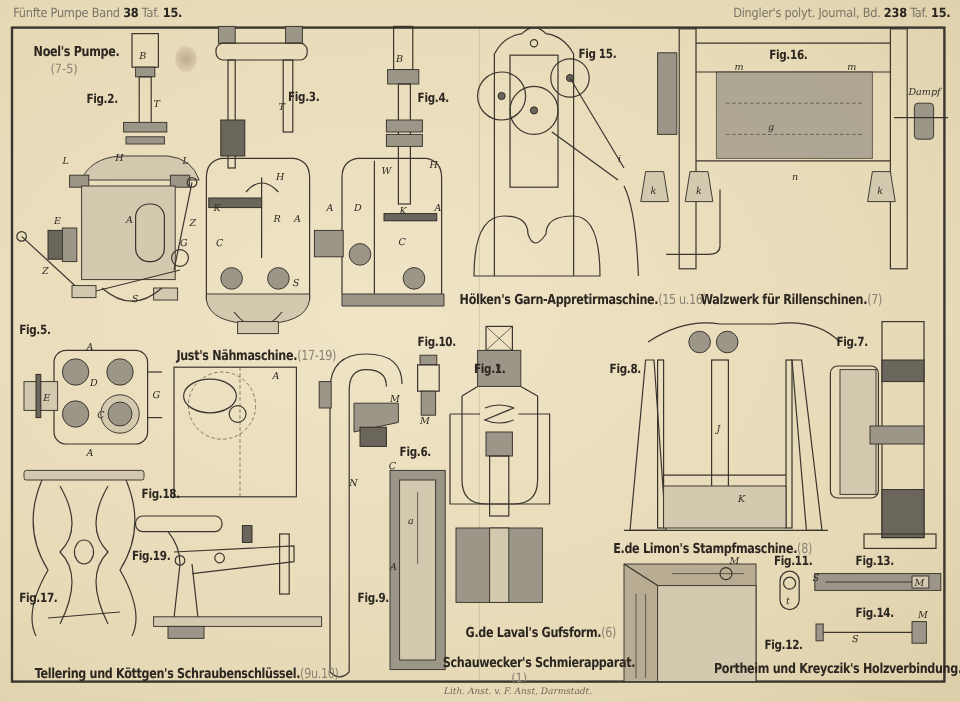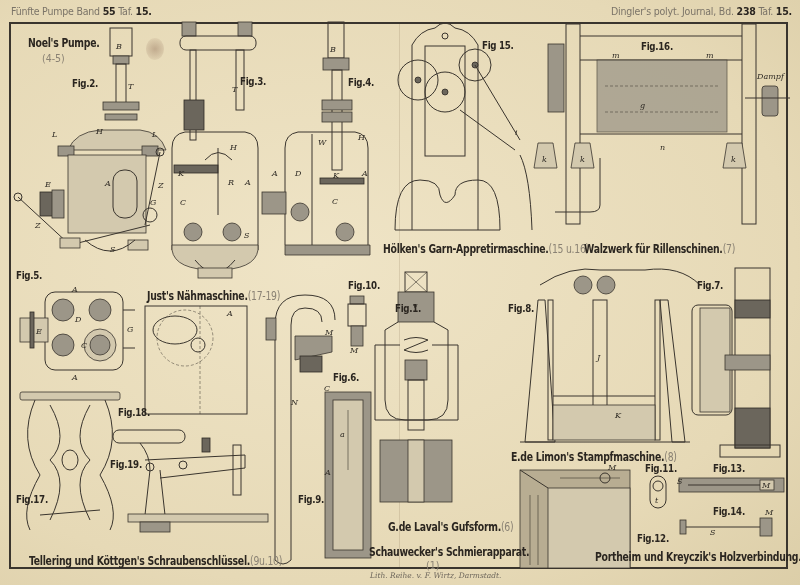--- a/index.html
+++ b/index.html
@@ -25,21 +25,21 @@
   .dash{stroke:#3a352e;fill:none;stroke-width:0.5;stroke-dasharray:3 2;}
   .letter{font-family:"DejaVu Serif",serif;font-style:italic;font-size:8px;fill:#2e2a24;}
   .stain{position:absolute;left:146px;top:38px;width:18px;height:22px;border-radius:50%;background:radial-gradient(circle,rgba(120,80,60,0.35),rgba(120,80,60,0));}
 </style>
 </head>
 <body>
 
 <div class="page">
 
   <div class="hdr hdr-left">
-    <span>Fünfte Pumpe Band </span><b>55</b><span> Taf. </span><b>15.</b>
+    <span>Fünfte Pumpe Band </span><b>38</b><span> Taf. </span><b>15.</b>
   </div>
   <div class="hdr hdr-right">
     <span>Dingler's polyt. Journal, Bd. </span><b>238</b><span> Taf. </span><b>15.</b>
   </div>
 
   <div class="frame"></div>
   <div class="fold"></div>
   <div class="stain"></div>
 
   <svg class="draw" viewBox="0 0 800 585">
@@ -337,33 +337,33 @@
   <div class="lbl" style="left:118px;top:406px;">Fig.18.</div>
   <div class="lbl" style="left:110px;top:458px;">Fig.19.</div>
   <div class="lbl" style="left:16px;top:493px;">Fig.17.</div>
   <div class="lbl" style="left:298px;top:493px;">Fig.9.</div>
   <div class="lbl" style="left:645px;top:462px;">Fig.11.</div>
   <div class="lbl" style="left:713px;top:462px;">Fig.13.</div>
   <div class="lbl" style="left:713px;top:505px;">Fig.14.</div>
   <div class="lbl" style="left:637px;top:532px;">Fig.12.</div>
 
   <div class="cap" style="left:28px;top:36px;"><span>Noel's Pumpe.</span></div>
-  <div class="ref-line" style="left:42px;top:52px;">(4-5)</div>
+  <div class="ref-line" style="left:42px;top:52px;">(7-5)</div>
 
   <div class="cap" style="left:147px;top:289px;"><span>Just's Nähmaschine.</span><span class="ref">(17-19)</span></div>
 
   <div class="cap" style="left:383px;top:242px;"><span>Hölken's Garn-Appretirmaschine.</span><span class="ref">(15 u.16)</span></div>
 
   <div class="cap" style="left:584px;top:242px;"><span>Walzwerk für Rillenschinen.</span><span class="ref">(7)</span></div>
 
   <div class="cap" style="left:511px;top:450px;"><span>E.de Limon's Stampfmaschine.</span><span class="ref">(8)</span></div>
 
   <div class="cap" style="left:388px;top:520px;"><span>G.de Laval's Gufsform.</span><span class="ref">(6)</span></div>
 
   <div class="cap" style="left:369px;top:545px;"><span>Schauwecker's Schmierapparat.</span></div>
   <div class="ref-line" style="left:426px;top:559px;">(1)</div>
 
   <div class="cap" style="left:29px;top:554px;"><span>Tellering und Köttgen's Schraubenschlüssel.</span><span class="ref">(9u.10)</span></div>
 
   <div class="cap" style="left:595px;top:550px;"><span>Portheim und Kreyczik's Holzverbindung.</span></div>
 
-  <div class="imprint">Lith. Reihe. v. F. Wirtz, Darmstadt.</div>
+  <div class="imprint">Lith. Anst. v. F. Anst, Darmstadt.</div>
 </div>
 
 </body></html>

